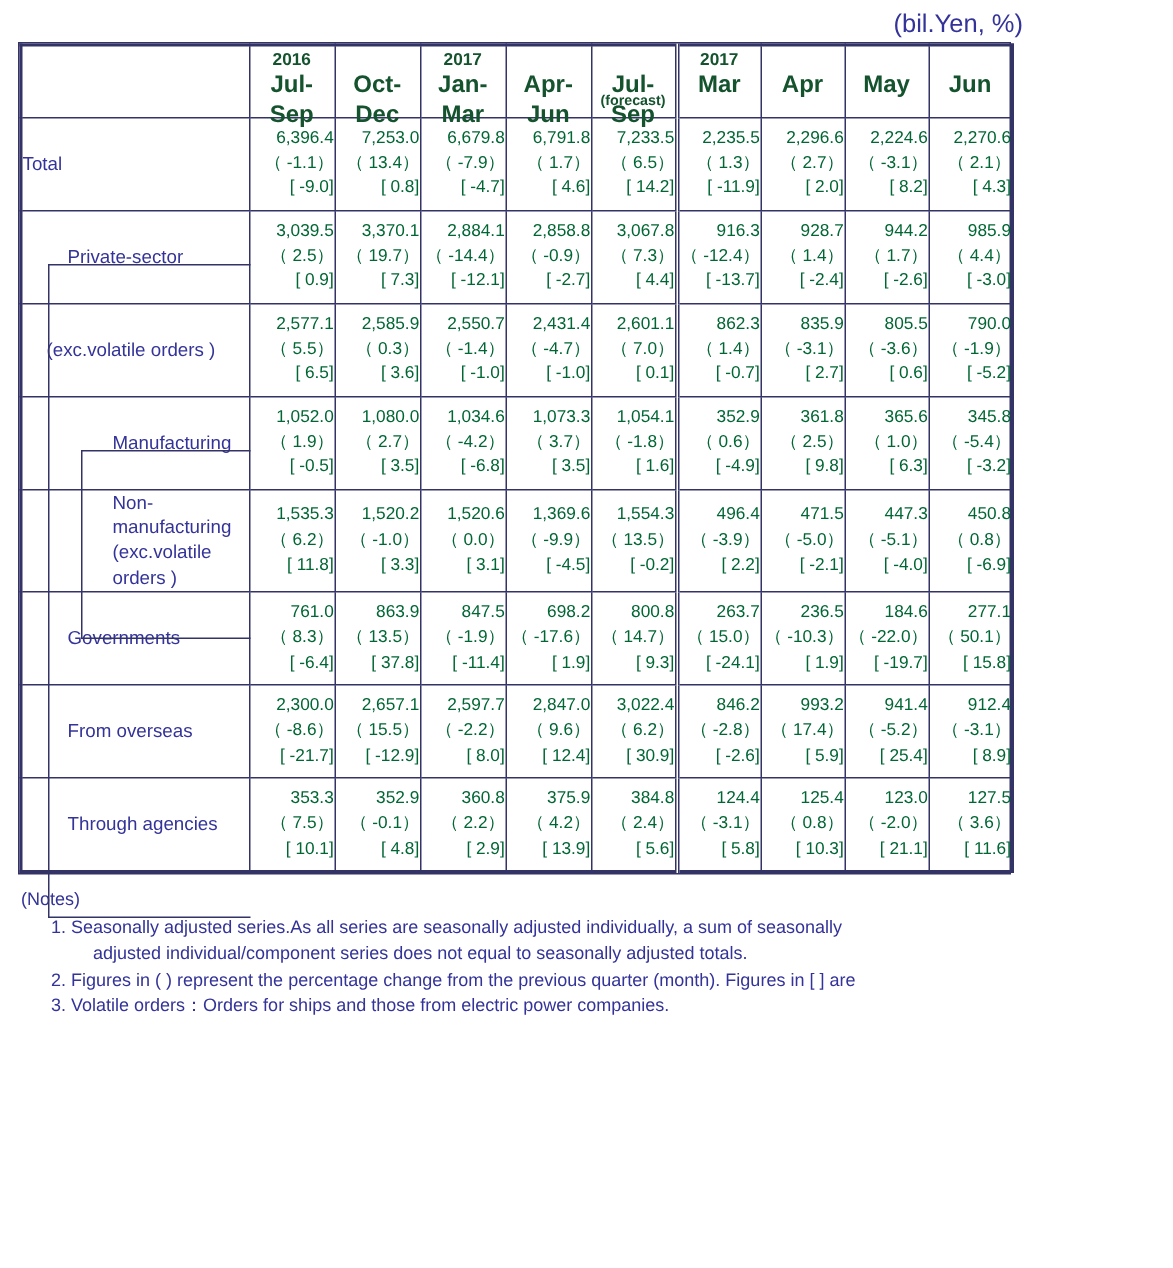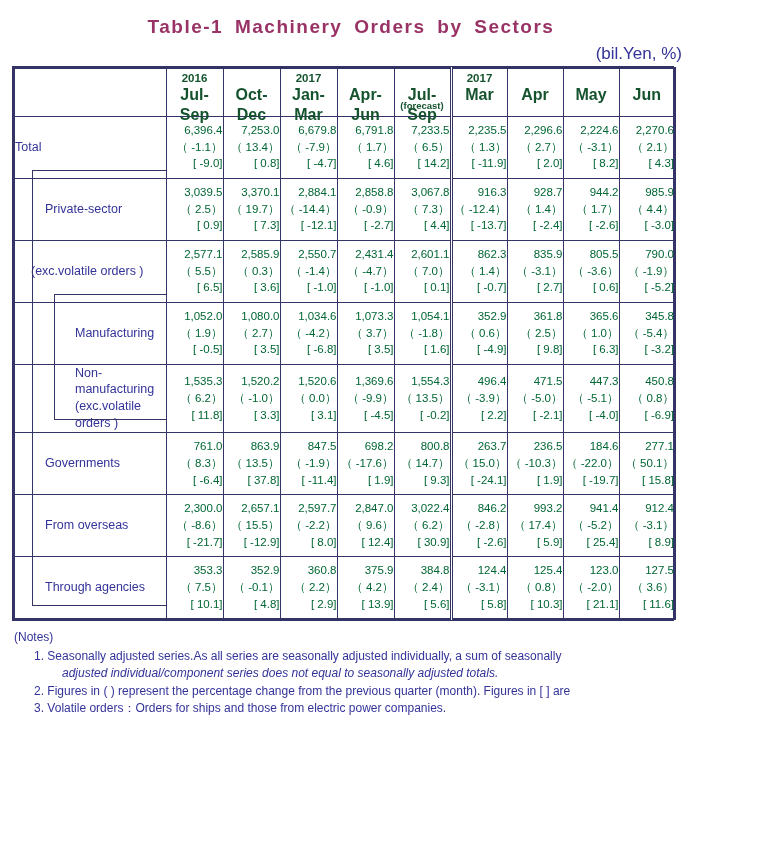--- a/index.html
+++ b/index.html
@@ -138,29 +138,27 @@
   .notes li {
     padding-left: 20px;
     text-indent: -20px;
     margin-left: 20px;
     margin-bottom: 0px;
   }
   .notes li .cont {
     display: block;
     text-indent: 0;
     padding-left: 8px;
-    font-style: italic;
   }
 </style>
 </head>
 <body>
 
 <div class="page">
 
-  <div class="title">Table-1  Machinery  Orders  by  Sectors</div>
   <div class="unit">(bil.Yen, %)</div>
 
   <div class="table-wrap">
     <table class="main">
       <colgroup>
         <col style="width:152px">
         <col style="width:57px">
           <col style="width:57px">
           <col style="width:57px">
           <col style="width:57px">

